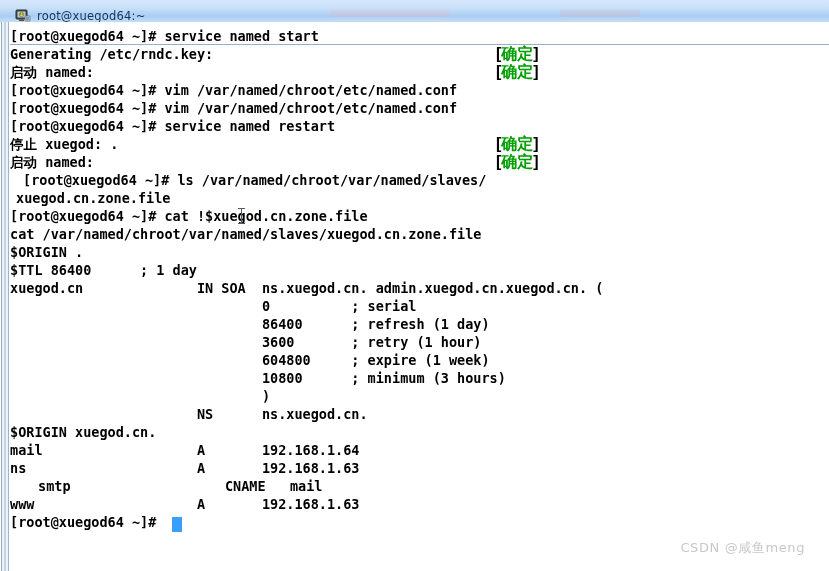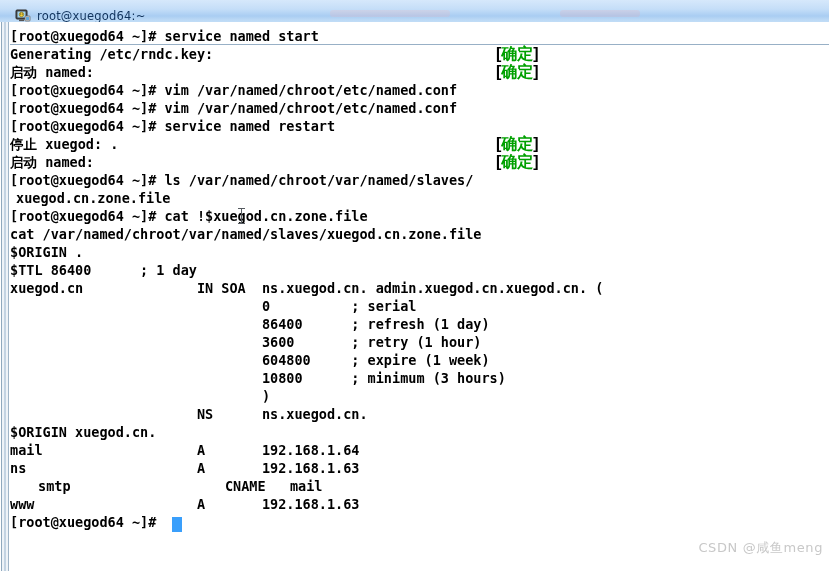--- a/index.html
+++ b/index.html
@@ -151,21 +151,21 @@
     width: 7px;
     height: 1px;
     background: #555a60;
   }
   .ibeam::before { top: 0; }
   .ibeam::after  { bottom: 0; }
 
   
   .watermark {
     position: absolute;
-    right: 6px;
+    right: 24px;
     bottom: 14px;
     font-family: "DejaVu Sans", "Liberation Sans", sans-serif;
     font-size: 13px;
     color: #c8c8c8;
     letter-spacing: 0.6px;
     white-space: nowrap;
     user-select: none;
   }
 </style>
 </head>
@@ -200,21 +200,21 @@
 
     <div id="lines-host">
         <div class="line" style="top: 2px;">[root@xuegod64 ~]# service named start</div>
         <div class="line" style="top: 20px;">Generating /etc/rndc.key:</div>
         <div class="line" style="top: 38px;">启动 named:</div>
         <div class="line" style="top: 56px;">[root@xuegod64 ~]# vim /var/named/chroot/etc/named.conf</div>
         <div class="line" style="top: 74px;">[root@xuegod64 ~]# vim /var/named/chroot/etc/named.conf</div>
         <div class="line" style="top: 92px;">[root@xuegod64 ~]# service named restart</div>
         <div class="line" style="top: 110px;">停止 xuegod: .</div>
         <div class="line" style="top: 128px;">启动 named:</div>
-        <div class="line" style="top: 146px;">[root@xuegod64 ~]# ls /var/named/chroot/var/named/slaves/</div>
+        <div class="line" style="top: 146px; padding-left: 13px;">[root@xuegod64 ~]# ls /var/named/chroot/var/named/slaves/</div>
         <div class="line" style="top: 164px; padding-left: 6px;">xuegod.cn.zone.file</div>
         <div class="line" style="top: 182px;">[root@xuegod64 ~]# cat !$xuegod.cn.zone.file</div>
         <div class="line" style="top: 200px;">cat /var/named/chroot/var/named/slaves/xuegod.cn.zone.file</div>
         <div class="line" style="top: 218px;">$ORIGIN .</div>
         <div class="line" style="top: 236px;">$TTL 86400      ; 1 day</div>
         <div class="line" style="top: 254px;">xuegod.cn              IN SOA  ns.xuegod.cn. admin.xuegod.cn.xuegod.cn. (</div>
         <div class="line" style="top: 272px;">                               0          ; serial</div>
         <div class="line" style="top: 290px;">                               86400      ; refresh (1 day)</div>
         <div class="line" style="top: 308px;">                               3600       ; retry (1 hour)</div>
         <div class="line" style="top: 326px;">                               604800     ; expire (1 week)</div>

